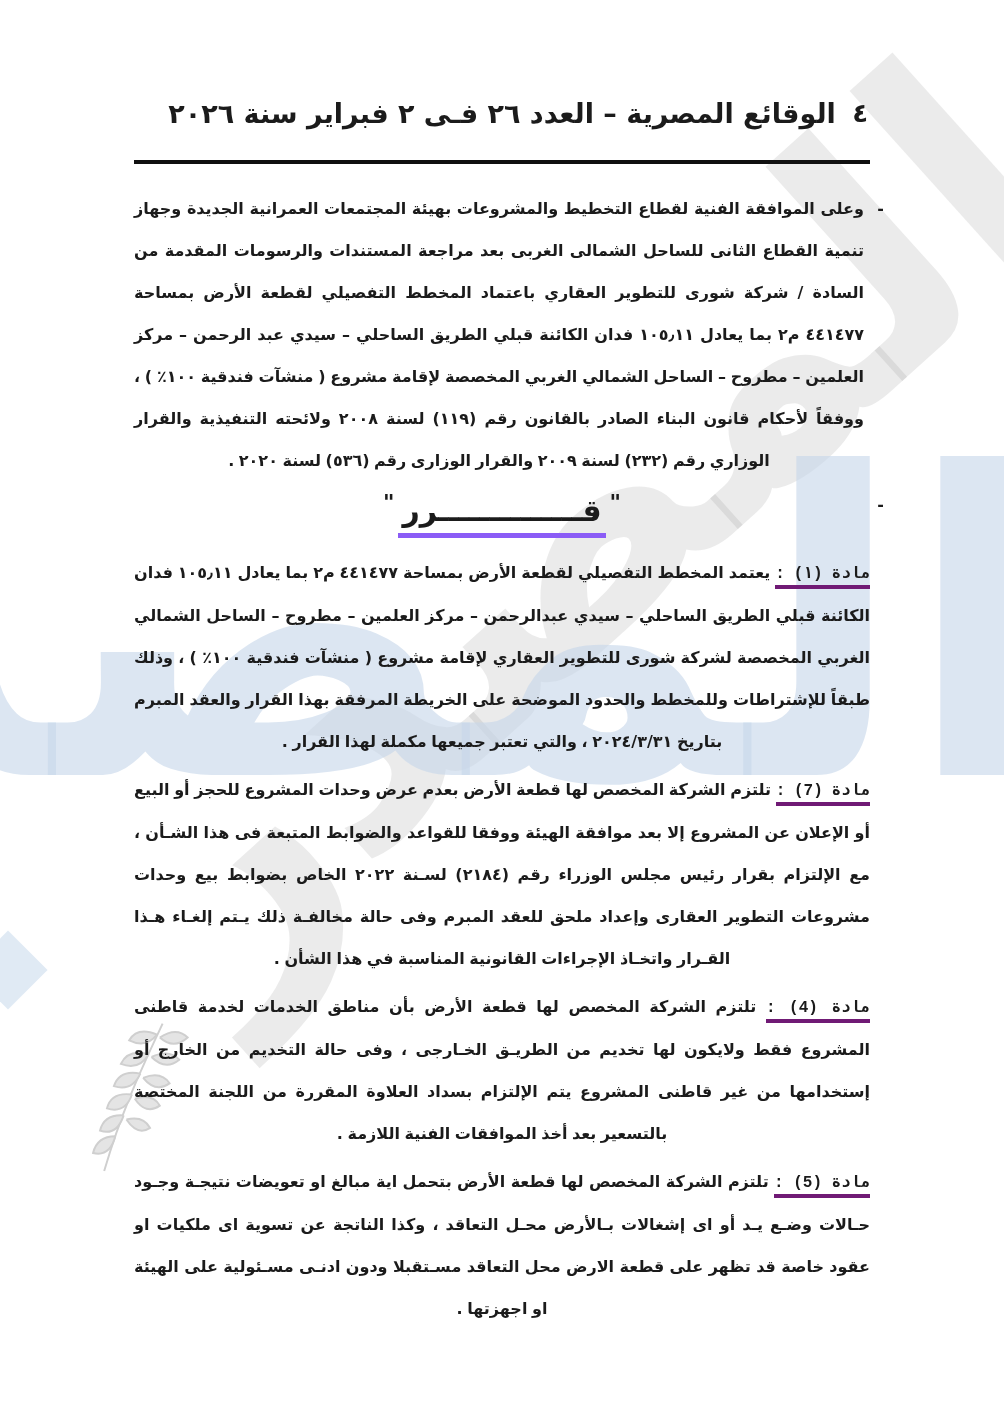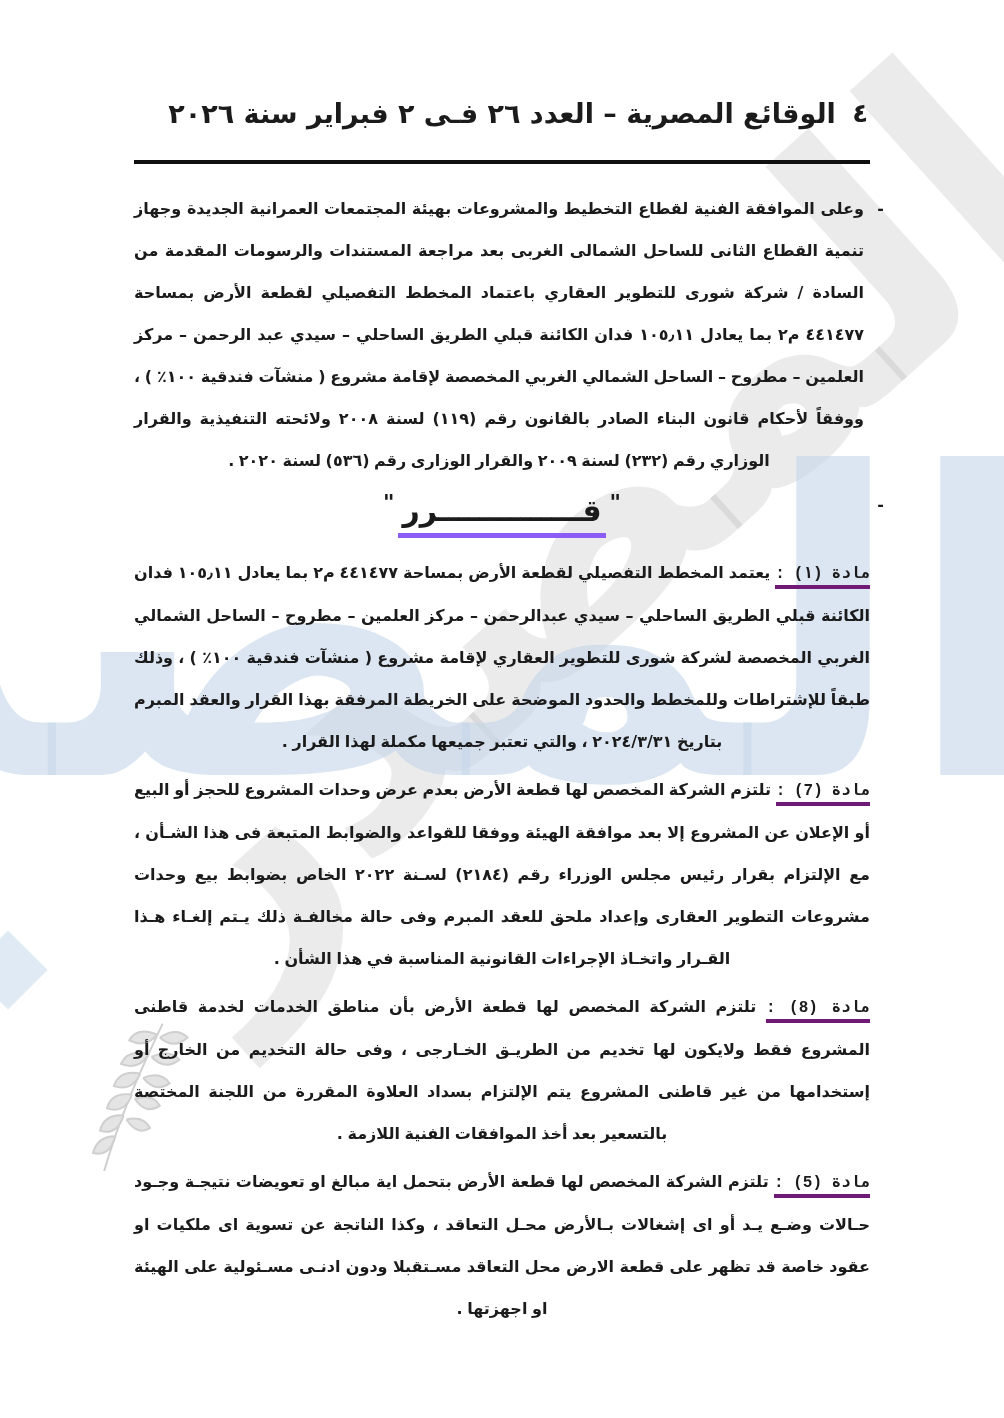--- a/index.html
+++ b/index.html
@@ -156,21 +156,21 @@
     <section class="articles">
       <p class="article">
         <span class="article-label">مادة (١) :</span>
         <span class="article-text">يعتمد المخطط التفصيلي لقطعة الأرض بمساحة ٤٤١٤٧٧ م٢ بما يعادل ١٠٥٫١١ فدان الكائنة قبلي الطريق الساحلي – سيدي عبدالرحمن – مركز العلمين – مطروح – الساحل الشمالي الغربي المخصصة لشركة شورى للتطوير العقاري لإقامة مشروع ( منشآت فندقية ١٠٠٪ ) ، وذلك طبقاً للإشتراطات وللمخطط والحدود الموضحة على الخريطة المرفقة بهذا القرار والعقد المبرم بتاريخ ٢٠٢٤/٣/٣١ ، والتي تعتبر جميعها مكملة لهذا القرار .</span>
       </p>
       <p class="article">
         <span class="article-label">مادة (7) :</span>
         <span class="article-text">تلتزم الشركة المخصص لها قطعة الأرض بعدم عرض وحدات المشروع للحجز أو البيع أو الإعلان عن المشروع إلا بعد موافقة الهيئة ووفقا للقواعد والضوابط المتبعة فى هذا الشـأن ، مع الإلتزام بقرار رئيس مجلس الوزراء رقم (٢١٨٤) لسـنة ٢٠٢٢ الخاص بضوابط بيع وحدات مشروعات التطوير العقارى وإعداد ملحق للعقد المبرم وفى حالة مخالفـة ذلك يـتم إلغـاء هـذا القـرار واتخـاذ الإجراءات القانونية المناسبة في هذا الشأن .</span>
       </p>
       <p class="article">
-        <span class="article-label">مادة (8) :</span>
+        <span class="article-label">مادة (4) :</span>
         <span class="article-text">تلتزم الشركة المخصص لها قطعة الأرض بأن مناطق الخدمات لخدمة قاطنى المشروع فقط ولايكون لها تخديم من الطريـق الخـارجى ، وفى حالة التخديم من الخارج أو إستخدامها من غير قاطنى المشروع يتم الإلتزام بسداد العلاوة المقررة من اللجنة المختصة بالتسعير بعد أخذ الموافقات الفنية اللازمة .</span>
       </p>
       <p class="article">
         <span class="article-label">مادة (5) :</span>
         <span class="article-text">تلتزم الشركة المخصص لها قطعة الأرض بتحمل اية مبالغ او تعويضات نتيجـة وجـود حـالات وضـع يـد أو اى إشغالات بـالأرض محـل التعاقد ، وكذا الناتجة عن تسوية اى ملكيات او عقود خاصة قد تظهر على قطعة الارض محل التعاقد مسـتقبلا ودون ادنـى مسـئولية على الهيئة او اجهزتها .</span>
       </p>
       <p class="article">
         
         
       </p>

